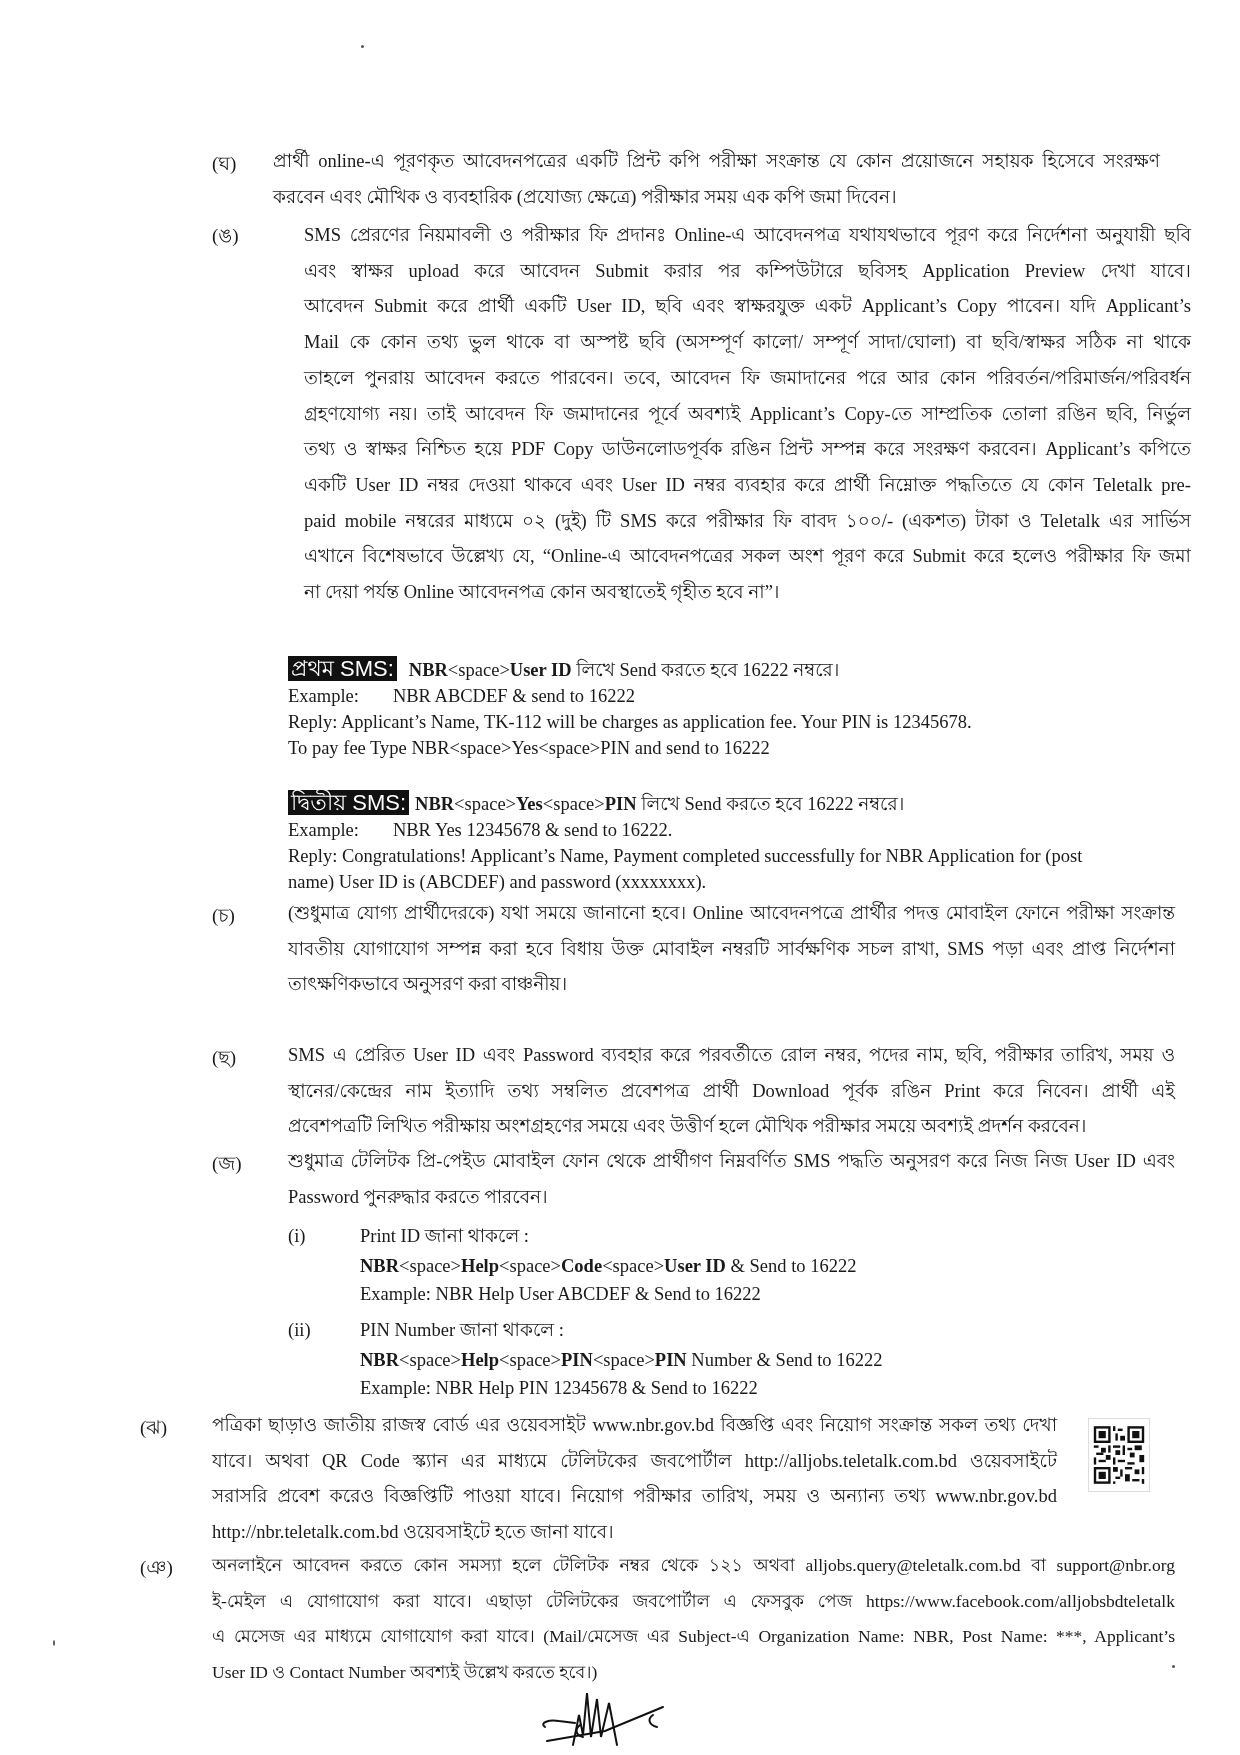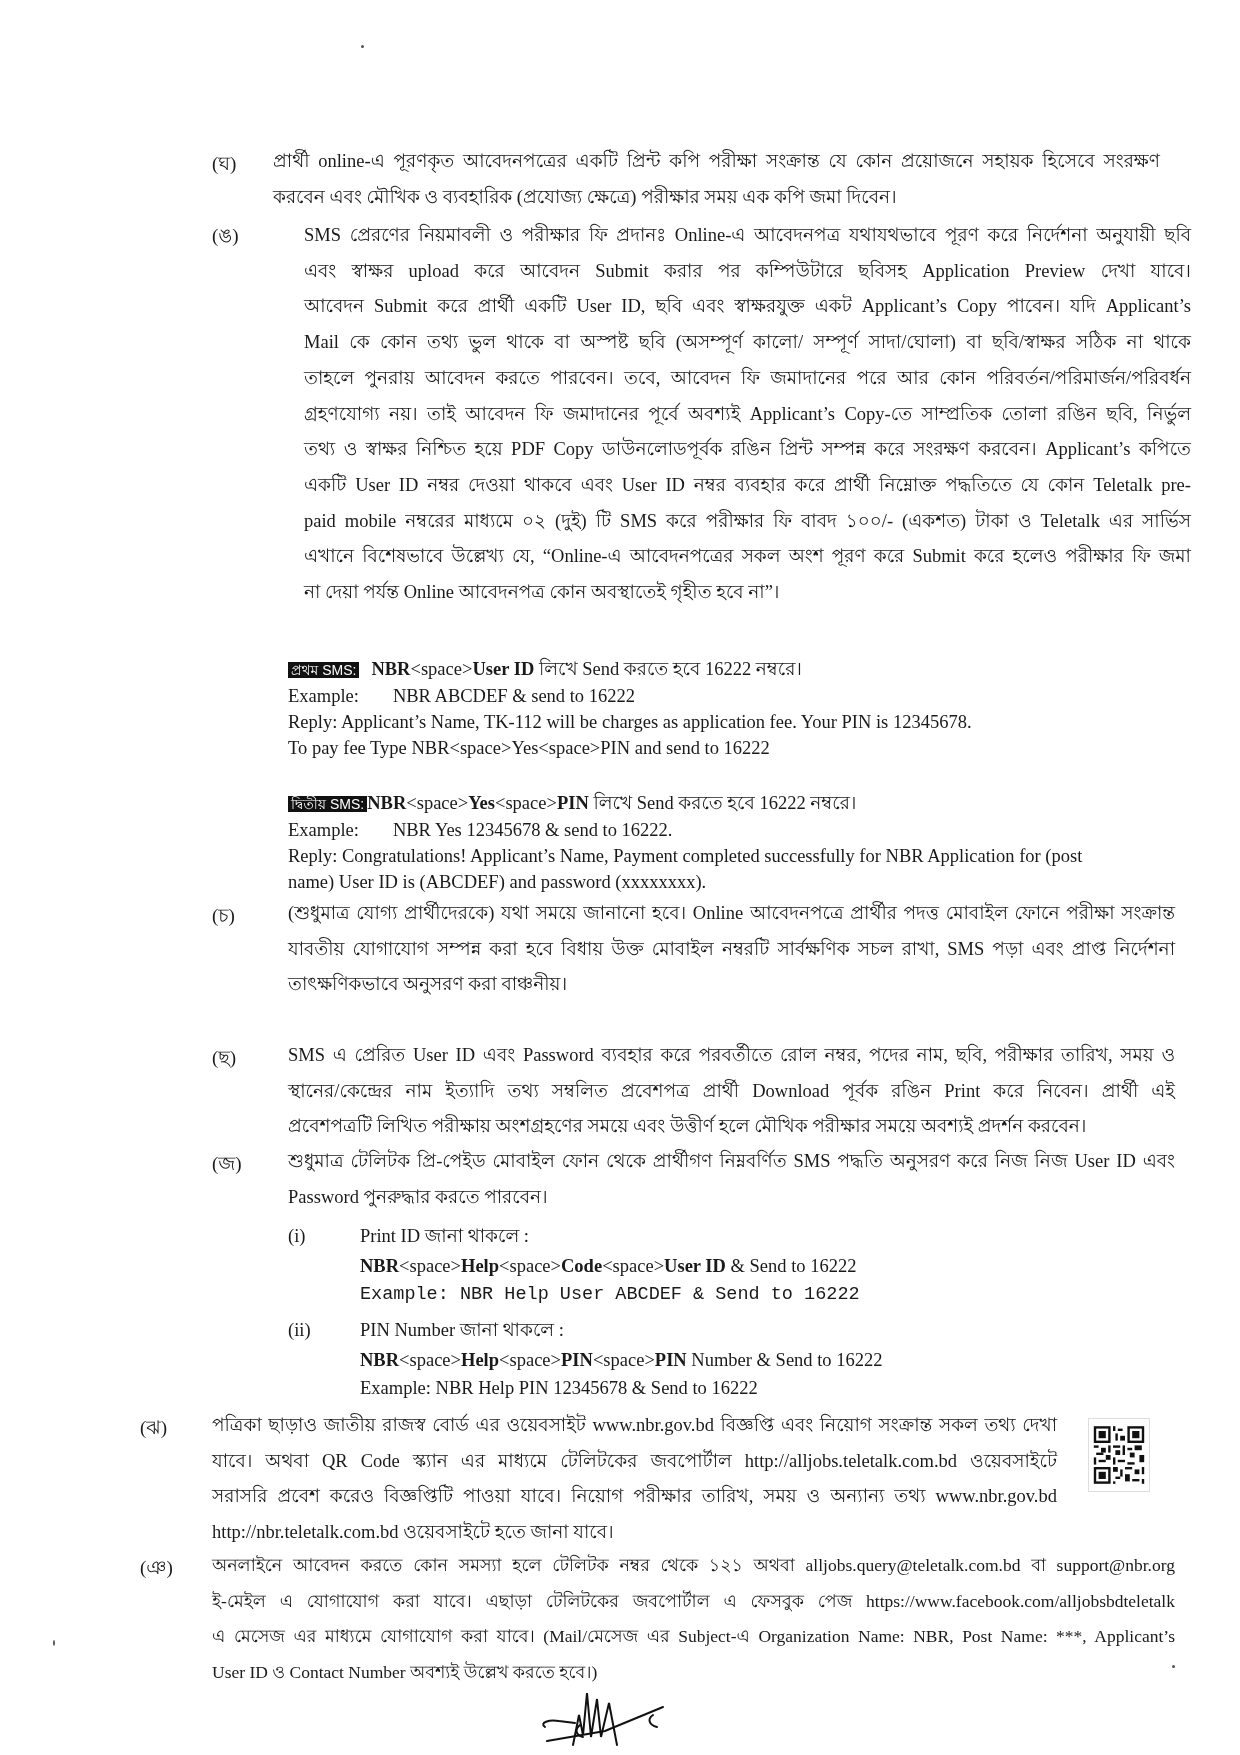--- a/index.html
+++ b/index.html
@@ -16,21 +16,21 @@
   .body-text {
     position: absolute; font-size: 18.5px; line-height: 35.7px; text-align: justify;
     text-align-last: left;
   }
   .line { display: block; white-space: nowrap; text-align-last: justify; text-align: justify; }
   .line.last { text-align-last: left; }
 
   .sms-block { position: absolute; font-size: 18.5px; line-height: 26px; }
   .sms-tag {
     background: #111; color: #fff; padding: 0 3px; margin-right: 12px;
-    font-family: "Liberation Sans Narrow", "Liberation Sans", sans-serif; font-size: 14px;
+    font-family: "Liberation Sans Narrow", "Liberation Sans", sans-serif; font-size: 22px;
   }
   .b { font-weight: bold; }
   .ex-gap { display: inline-block; width: 34px; }
 
   .sub { position: absolute; font-size: 18.5px; line-height: 29px; }
   .sub .num { position: absolute; left: 0; }
   .sub .content { position: absolute; left: 72px; white-space: nowrap; }
 
   .qr {
     position: absolute; left: 1088px; top: 1418px; width: 60px; height: 72px;
@@ -76,21 +76,21 @@
     </div>
     <div>
       <span>Example:</span><span class="ex-gap"></span><span>NBR ABCDEF &amp; send to 16222</span>
     </div>
     <div>Reply: Applicant’s Name, TK-112 will be charges as application fee. Your PIN is 12345678.</div>
     <div>To pay fee Type NBR&lt;space&gt;Yes&lt;space&gt;PIN and send to 16222</div>
   </div>
 
   <div class="sms-block" style="left:288px; top:790px; width:890px;">
     <div>
-      <span class="sms-tag" style="margin-right:0;">দ্বিতীয় SMS:</span><span class="b">NBR</span><span>&lt;space&gt;</span><span class="b">Yes</span><span>&lt;space&gt;</span><span class="b">PIN</span><span> লিখে Send করতে হবে 16222 নম্বরে।</span>
+      <span class="sms-tag" style="margin-right:6px;">দ্বিতীয় SMS:</span><span class="b">NBR</span><span>&lt;space&gt;</span><span class="b">Yes</span><span>&lt;space&gt;</span><span class="b">PIN</span><span> লিখে Send করতে হবে 16222 নম্বরে।</span>
     </div>
     <div>
       <span>Example:</span><span class="ex-gap"></span><span>NBR Yes 12345678 &amp; send to 16222.</span>
     </div>
     <div>Reply: Congratulations! Applicant’s Name, Payment completed successfully for NBR Application for (post</div>
     <div>name) User ID is (ABCDEF) and password (xxxxxxxx).</div>
   </div>
 
   <div class="marker" style="left:212px; top:898px;">(চ)</div>
   <div class="body-text" style="left:288px; top:896px; width:887px;">
@@ -111,21 +111,21 @@
     <span class="line">শুধুমাত্র টেলিটক প্রি-পেইড মোবাইল ফোন থেকে প্রার্থীগণ নিম্নবর্ণিত SMS পদ্ধতি অনুসরণ করে নিজ নিজ User ID এবং</span>
     <span class="line last">Password পুনরুদ্ধার করতে পারবেন।</span>
   </div>
 
   <div class="sub" style="left:288px; top:1222px; width:700px; height:90px;">
     <span class="num" style="top:0;">(i)</span>
     <span class="content" style="top:0;">Print ID জানা থাকলে :</span>
     <span class="content" style="top:30px;">
       <span class="b">NBR</span><span>&lt;space&gt;</span><span class="b">Help</span><span>&lt;space&gt;</span><span class="b">Code</span><span>&lt;space&gt;</span><span class="b">User ID</span><span> &amp; Send to 16222</span>
     </span>
-    <span class="content" style="top:58px;font-family:Liberation Mono, monospace;">Example: NBR Help User ABCDEF &amp; Send to 16222</span>
+    <span class="content" style="top:58px;">Example: NBR Help User ABCDEF &amp; Send to 16222</span>
   </div>
 
   <div class="sub" style="left:288px; top:1316px; width:700px; height:90px;">
     <span class="num" style="top:0;">(ii)</span>
     <span class="content" style="top:0;">PIN Number জানা থাকলে :</span>
     <span class="content" style="top:30px;">
       <span class="b">NBR</span><span>&lt;space&gt;</span><span class="b">Help</span><span>&lt;space&gt;</span><span class="b">PIN</span><span>&lt;space&gt;</span><span class="b">PIN</span><span> Number &amp; Send to 16222</span>
     </span>
     <span class="content" style="top:58px;">Example: NBR Help PIN 12345678 &amp; Send to 16222</span>
   </div>

